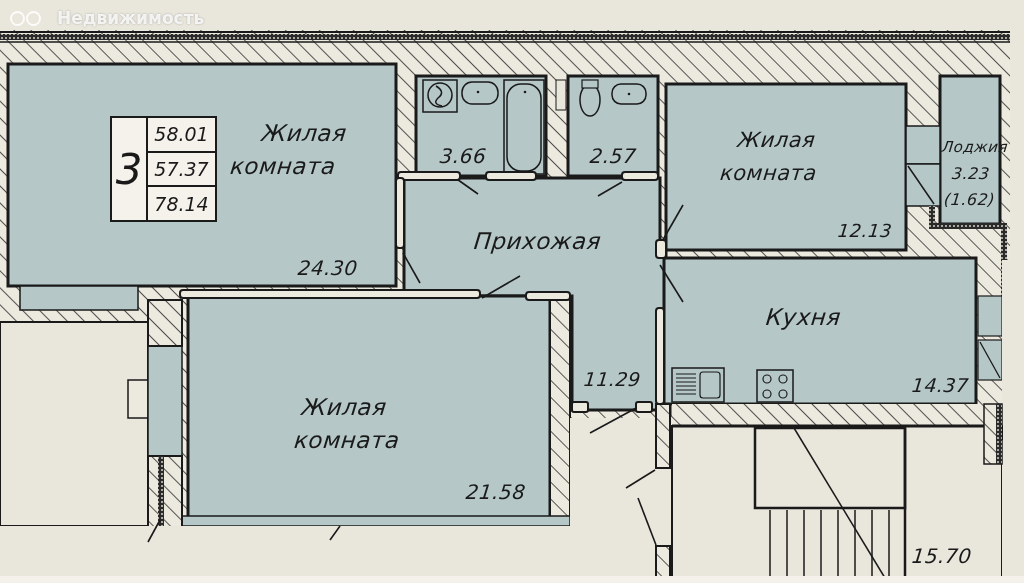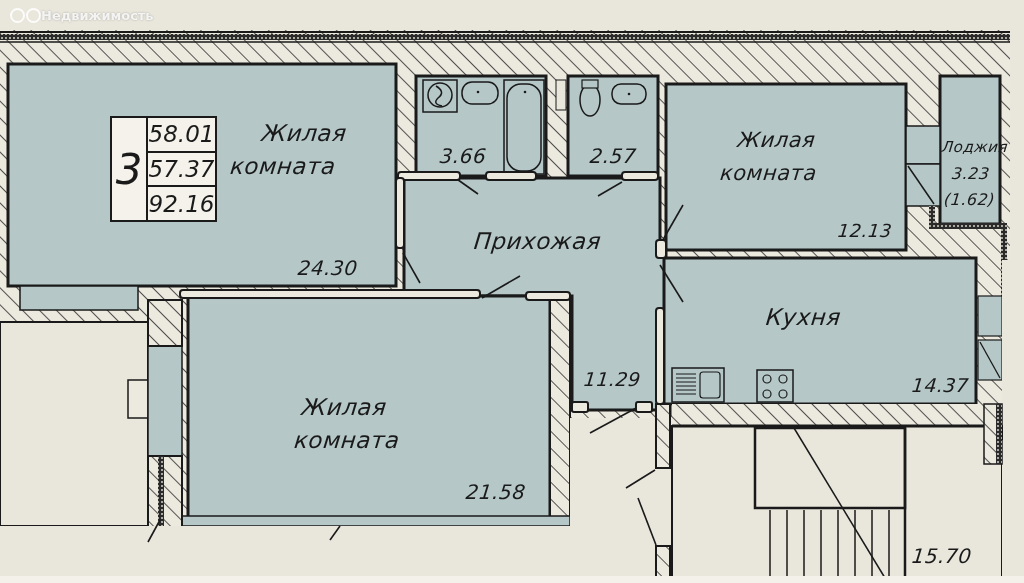--- a/index.html
+++ b/index.html
@@ -20,24 +20,24 @@
       transform: skewX(-6deg);
       letter-spacing: 0.5px;
     }
     .room-name { font-size: 23px; }
     .room-name .line { display: block; }
     .area { font-size: 20px; }
     .small-name { font-size: 15px; }
     .small-area { font-size: 15px; text-align: center; }
     .watermark {
       position: absolute; left: 10px; top: 8px;
-      display: flex; align-items: center; gap: 0;
+      display: flex; align-items: center; gap: 16px;
       color: rgba(255,255,255,0.85);
       font-family: "DejaVu Sans", sans-serif;
-      font-size: 13px; font-weight: bold;
+      font-size: 17px; font-weight: bold;
       text-shadow: 0 0 2px rgba(120,120,120,0.6);
     }
     .wm-logo { display: flex; gap: 1px; }
     .wm-logo span {
       width: 15px; height: 15px; border-radius: 50%;
       border: 2px solid rgba(255,255,255,0.85);
       box-sizing: border-box; display: inline-block;
     }
     .summary {
       position: absolute; left: 110px; top: 116px;
@@ -47,21 +47,21 @@
     }
     .summary .rooms {
       width: 34px; border-right: 2px solid #1a1a1a;
       display: flex; align-items: center; justify-content: center;
       font-size: 42px; font-style: italic; color: #1a1a1a;
       font-family: "DejaVu Sans", sans-serif;
     }
     .summary .vals { flex: 1; display: flex; flex-direction: column; }
     .summary .vals div {
       flex: 1; display: flex; align-items: center; justify-content: center;
-      font-size: 23px; font-style: italic; color: #1a1a1a;
+      font-size: 19px; font-style: italic; color: #1a1a1a;
       border-bottom: 2px solid #1a1a1a;
     }
     .summary .vals div:last-child { border-bottom: none; }
     .bottom-strip {
       position: absolute; left: 0; top: 576px; width: 1024px; height: 7px;
       background: #f3f1ea;
     }
   </style>
 </head>
 <body>
@@ -219,21 +219,21 @@
       <span></span>
     </div>
   <span>Недвижимость</span>
 </div>
 
 <div class="summary">
   <div class="rooms">3</div>
   <div class="vals">
     <div>58.01</div>
     <div>57.37</div>
-    <div>92.16</div>
+    <div>78.14</div>
   </div>
 </div>
 
 <div class="label room-name" style="left:232px; top:122px;">
   <span class="line" style="padding-left:28px;">Жилая</span>
   <span class="line" style="margin-top:10px;">комната</span>
 </div>
 <div class="label area" style="left:298px; top:258px;">24.30</div>
 
 <div class="label area" style="left:440px; top:146px;">3.66</div>

